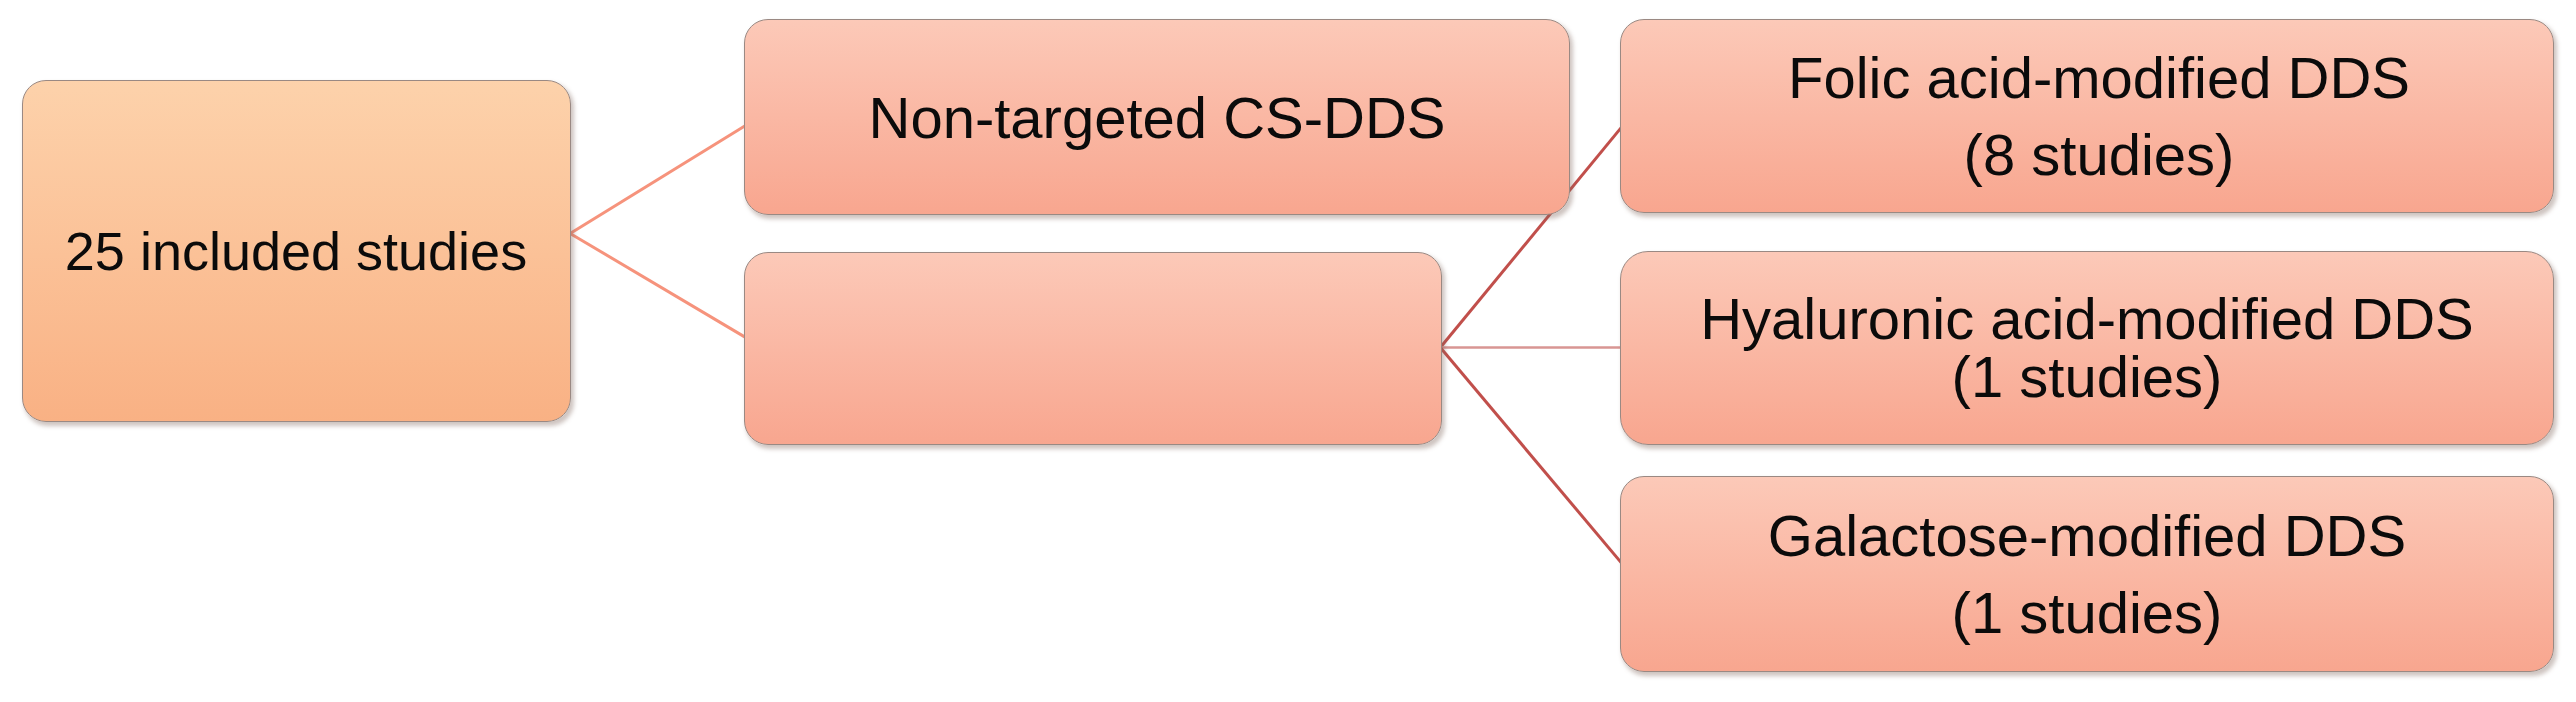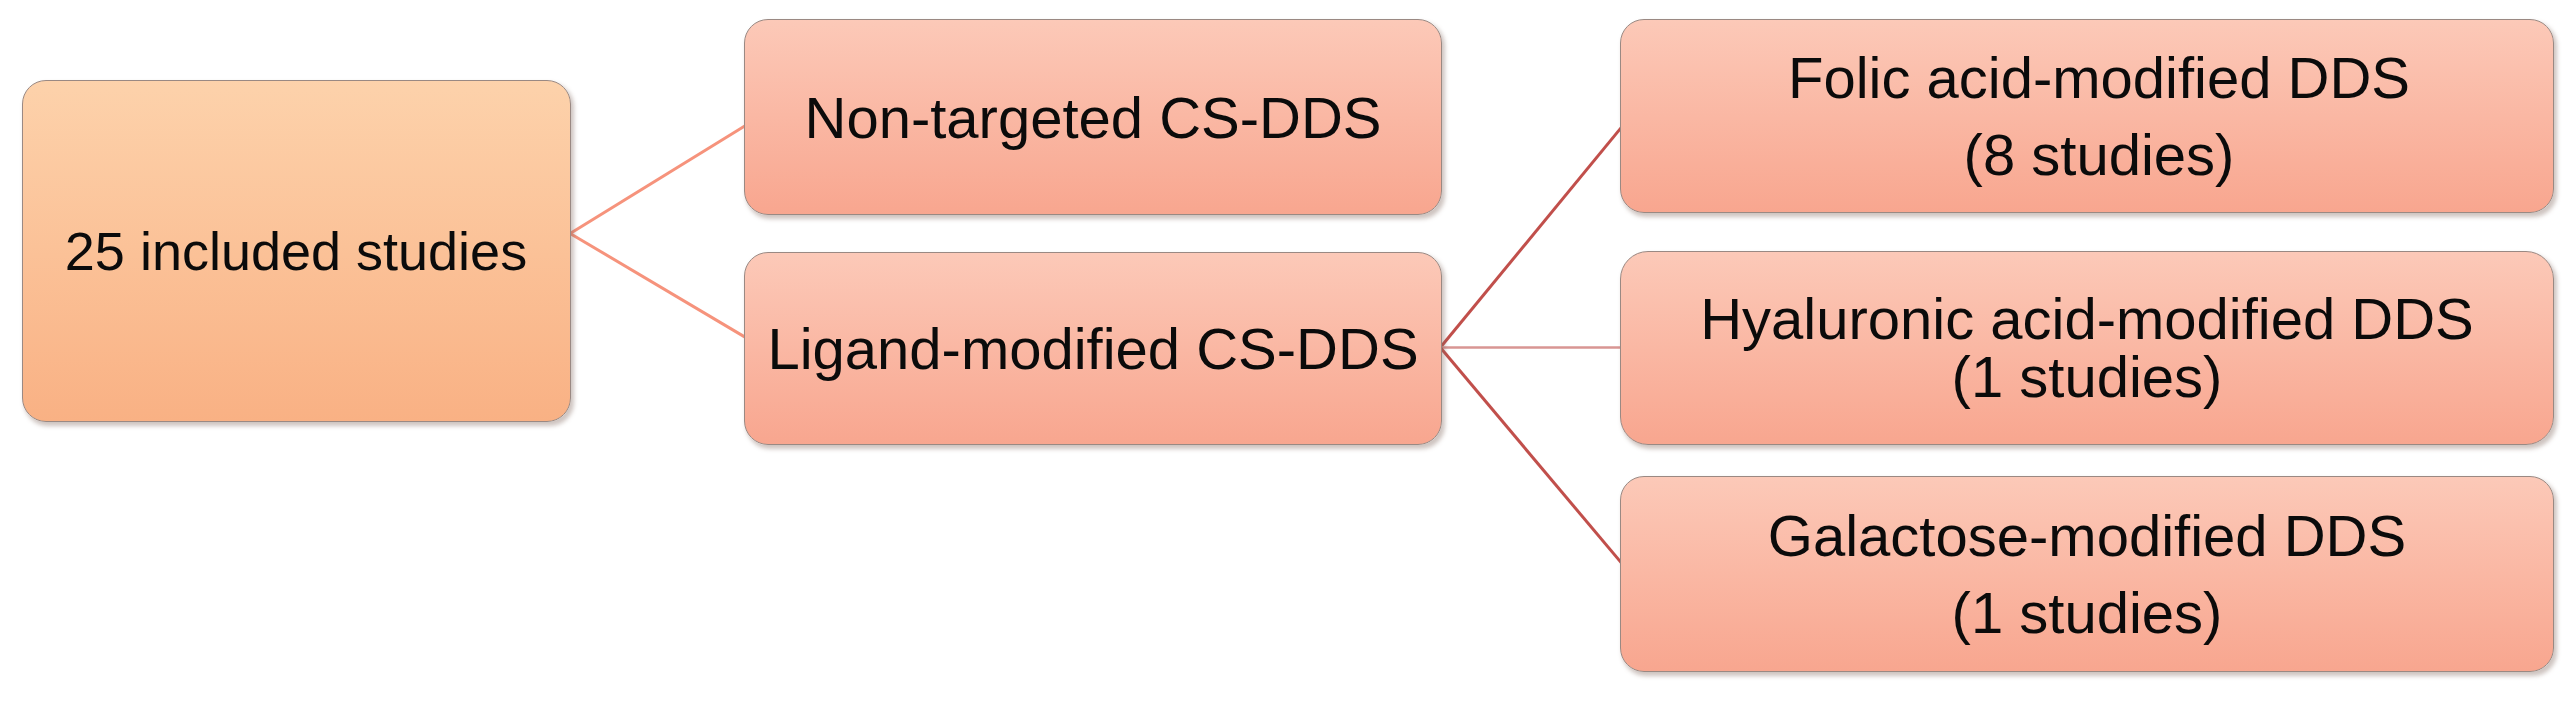--- a/index.html
+++ b/index.html
@@ -33,21 +33,21 @@
     left: 21.5px; top: 80px; width: 549px; height: 342px;
     background: linear-gradient(180deg, var(--root-box-top, #fdd2ab) 0%, var(--root-box-bottom, #f9b184) 100%);
     font-size: 54px;
   }
   .box.branch {
     background: linear-gradient(180deg, var(--branch-box-top, #fcc9b8) 0%, var(--branch-box-bottom, #f8a68f) 100%);
     font-size: 58px;
   }
   .box.branch .bl { line-height: 77px; white-space: nowrap; }
   .box.branch.tight .bl { line-height: 58px; }
-  .box.nontargeted { left: 744px; top: 19px;  width: 698px;  height: 196px; }
+  .box.nontargeted { left: 744px; top: 19px;  width: 826px;  height: 196px; }
   .box.ligand      { left: 744px; top: 252px; width: 698px;  height: 193px; }
   .box.folic       { left: 1620px; top: 19px;  width: 934px; height: 194px; padding-left: 24px; }
   .box.hyaluronic  { left: 1620px; top: 251px; width: 934px; height: 194px; border-radius: 28px; }
   .box.galactose   { left: 1620px; top: 476px; width: 934px; height: 196px; }
 </style>
 </head>
 <body>
 
 <div class="canvas">
 
@@ -61,21 +61,20 @@
 
   <div class="box root">
     <div class="bl">25 included studies</div>
   </div>
 
   <div class="box branch nontargeted">
     <div class="bl">Non-targeted CS-DDS</div>
   </div>
 
   <div class="box branch ligand">
-    <div class="bl">Ligand-modified CS-DDS</div>
   </div>
 
   <div class="box branch folic">
     <div class="bl">Folic acid-modified DDS</div>
     <div class="bl">(8 studies)</div>
   </div>
 
   <div class="box branch hyaluronic tight">
     <div class="bl">Hyaluronic acid-modified DDS</div>
     <div class="bl">(1 studies)</div>

